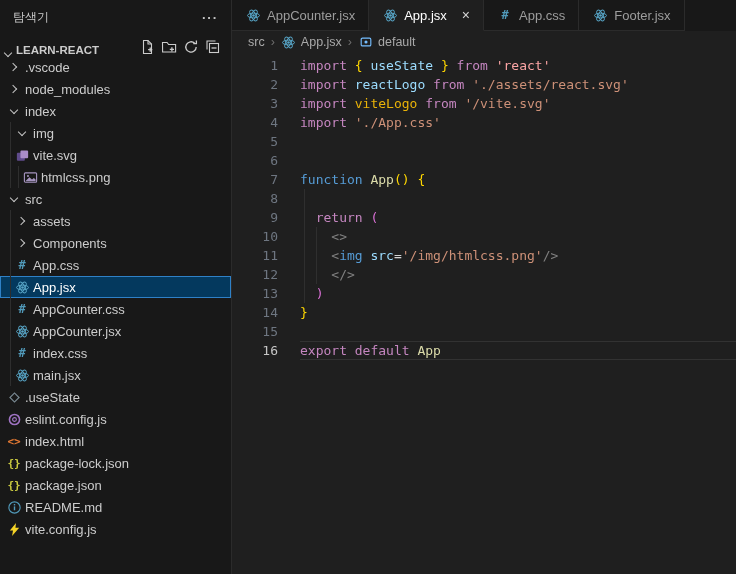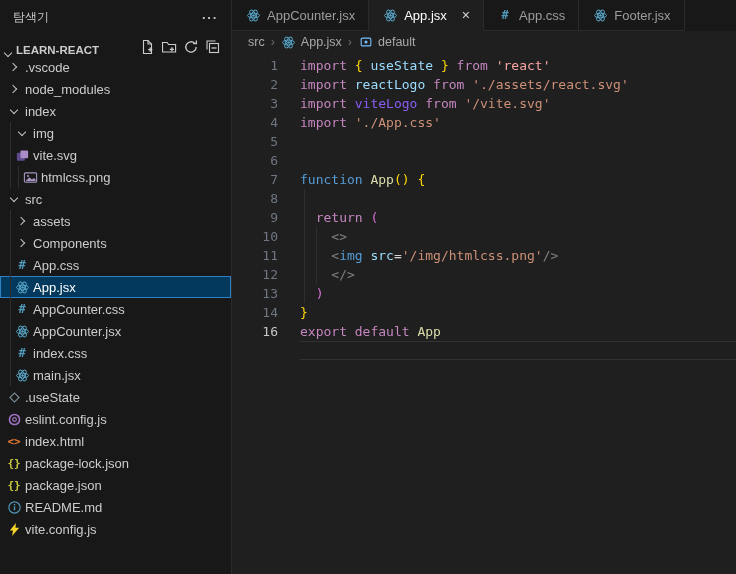--- a/index.html
+++ b/index.html
@@ -415,30 +415,31 @@
             <rect x="2.5" y="3.5" width="11" height="9" rx="1.5" fill="none" stroke="#75beff" stroke-width="1.3"></rect>
             <circle cx="8" cy="8" r="1.8" fill="#75beff"></circle>
           </svg>
         </span>
         <span>default</span>
       </span>
     </div>
   <div class="codewrap" id="codewrap">
       <div class="cline"><span class="num">1</span><span class="ltxt"><span style="color: rgb(197, 134, 192);">import </span><span style="color: rgb(255, 215, 0);">{ </span><span style="color: rgb(156, 220, 254);">useState</span><span style="color: rgb(255, 215, 0);"> }</span><span style="color: rgb(197, 134, 192);"> from </span><span style="color: #fca5a5;">'react'</span></span></div>
       <div class="cline"><span class="num">2</span><span class="ltxt"><span style="color: rgb(197, 134, 192);">import </span><span style="color: rgb(156, 220, 254);">reactLogo</span><span style="color: rgb(197, 134, 192);"> from </span><span style="color: rgb(206, 145, 120);">'./assets/react.svg'</span></span></div>
-      <div class="cline"><span class="num">3</span><span class="ltxt"><span style="color: rgb(197, 134, 192);">import </span><span style="color: #8b5cf6;">viteLogo</span><span style="color: rgb(197, 134, 192);"> from </span><span style="color: rgb(206, 145, 120);">'/vite.svg'</span></span></div>
+      <div class="cline"><span class="num">3</span><span class="ltxt"><span style="color: rgb(197, 134, 192);">import </span><span style="color: #eab308;">viteLogo</span><span style="color: rgb(197, 134, 192);"> from </span><span style="color: rgb(206, 145, 120);">'/vite.svg'</span></span></div>
       <div class="cline"><span class="num">4</span><span class="ltxt"><span style="color: rgb(197, 134, 192);">import </span><span style="color: rgb(206, 145, 120);">'./App.css'</span></span></div>
       <div class="cline"><span class="num">5</span><span class="ltxt"></span></div>
       <div class="cline"><span class="num">6</span><span class="ltxt"></span></div>
       <div class="cline"><span class="num">7</span><span class="ltxt"><span style="color: rgb(86, 156, 214);">function </span><span style="color: rgb(220, 220, 170);">App</span><span style="color: rgb(255, 215, 0);">() {</span></span></div>
       <div class="cline"><span class="num">8</span><span class="ltxt"></span></div>
       <div class="cline"><span class="num">9</span><span class="ltxt"><span style="color: rgb(212, 212, 212);">  </span><span style="color: rgb(197, 134, 192);">return </span><span style="color: rgb(218, 112, 214);">(</span></span></div>
       <div class="cline"><span class="num">10</span><span class="ltxt"><span style="color: rgb(212, 212, 212);">    </span><span style="color: rgb(128, 128, 128);">&lt;&gt;</span></span></div>
       <div class="cline"><span class="num">11</span><span class="ltxt"><span style="color: rgb(212, 212, 212);">    </span><span style="color: rgb(128, 128, 128);">&lt;</span><span style="color: rgb(86, 156, 214);">img</span><span style="color: rgb(212, 212, 212);"> </span><span style="color: rgb(156, 220, 254);">src</span><span style="color: rgb(212, 212, 212);">=</span><span style="color: rgb(206, 145, 120);">'/img/htmlcss.png'</span><span style="color: rgb(128, 128, 128);">/&gt;</span></span></div>
       <div class="cline"><span class="num">12</span><span class="ltxt"><span style="color: rgb(212, 212, 212);">    </span><span style="color: rgb(128, 128, 128);">&lt;/&gt;</span></span></div>
       <div class="cline"><span class="num">13</span><span class="ltxt"><span style="color: rgb(212, 212, 212);">  </span><span style="color: rgb(218, 112, 214);">)</span></span></div>
       <div class="cline"><span class="num">14</span><span class="ltxt"><span style="color: rgb(255, 215, 0);">}</span></span></div>
+      <div class="cline"><span class="num">15</span><span class="ltxt"></span></div>
       <div class="cline cur"><span class="num">16</span><span class="ltxt"><span style="color: rgb(197, 134, 192);">export </span><span style="color: rgb(197, 134, 192);">default </span><span style="color: rgb(220, 220, 170);">App</span></span></div>
       <div class="curline" style="top: 288px;"></div>
       <div class="iguide" style="left: 72px; top: 136px; height: 114px;"></div>
       <div class="iguide" style="left: 84px; top: 174px; height: 57px;"></div>
     </div>
 </div>
 
 </body></html>

